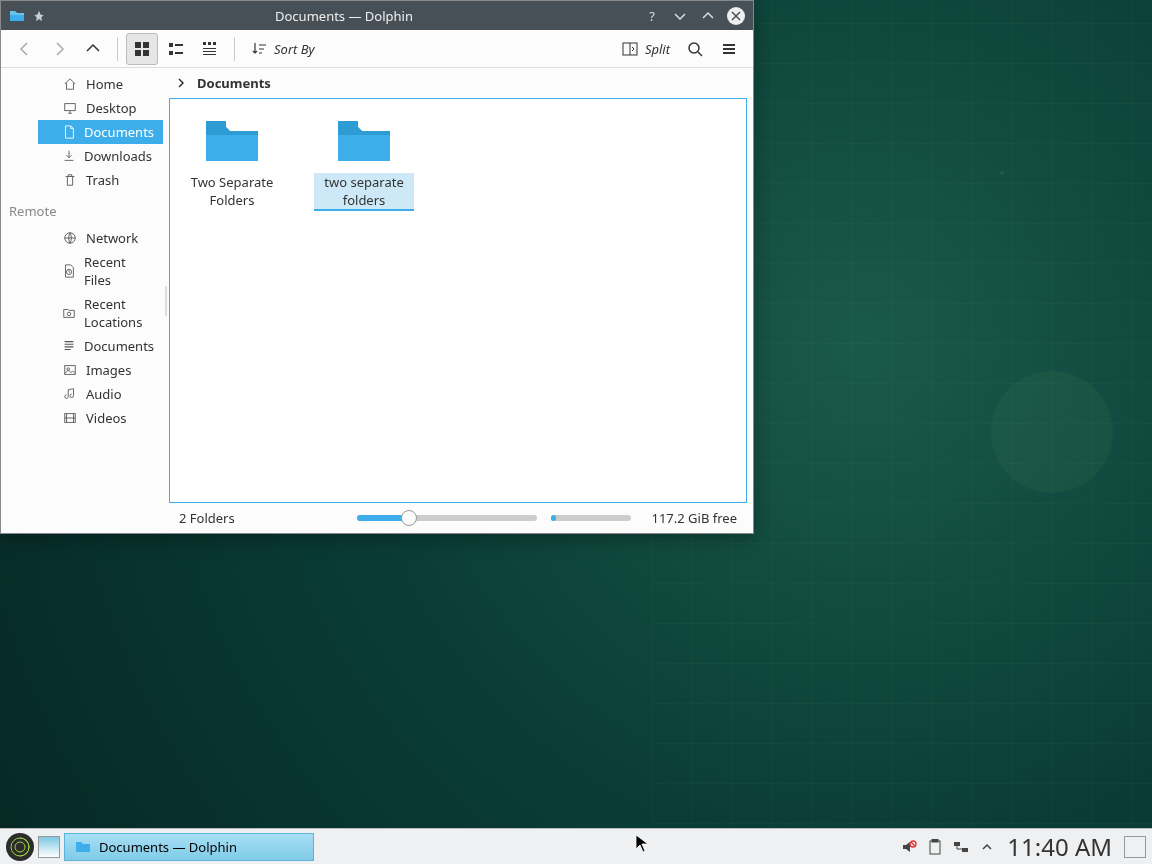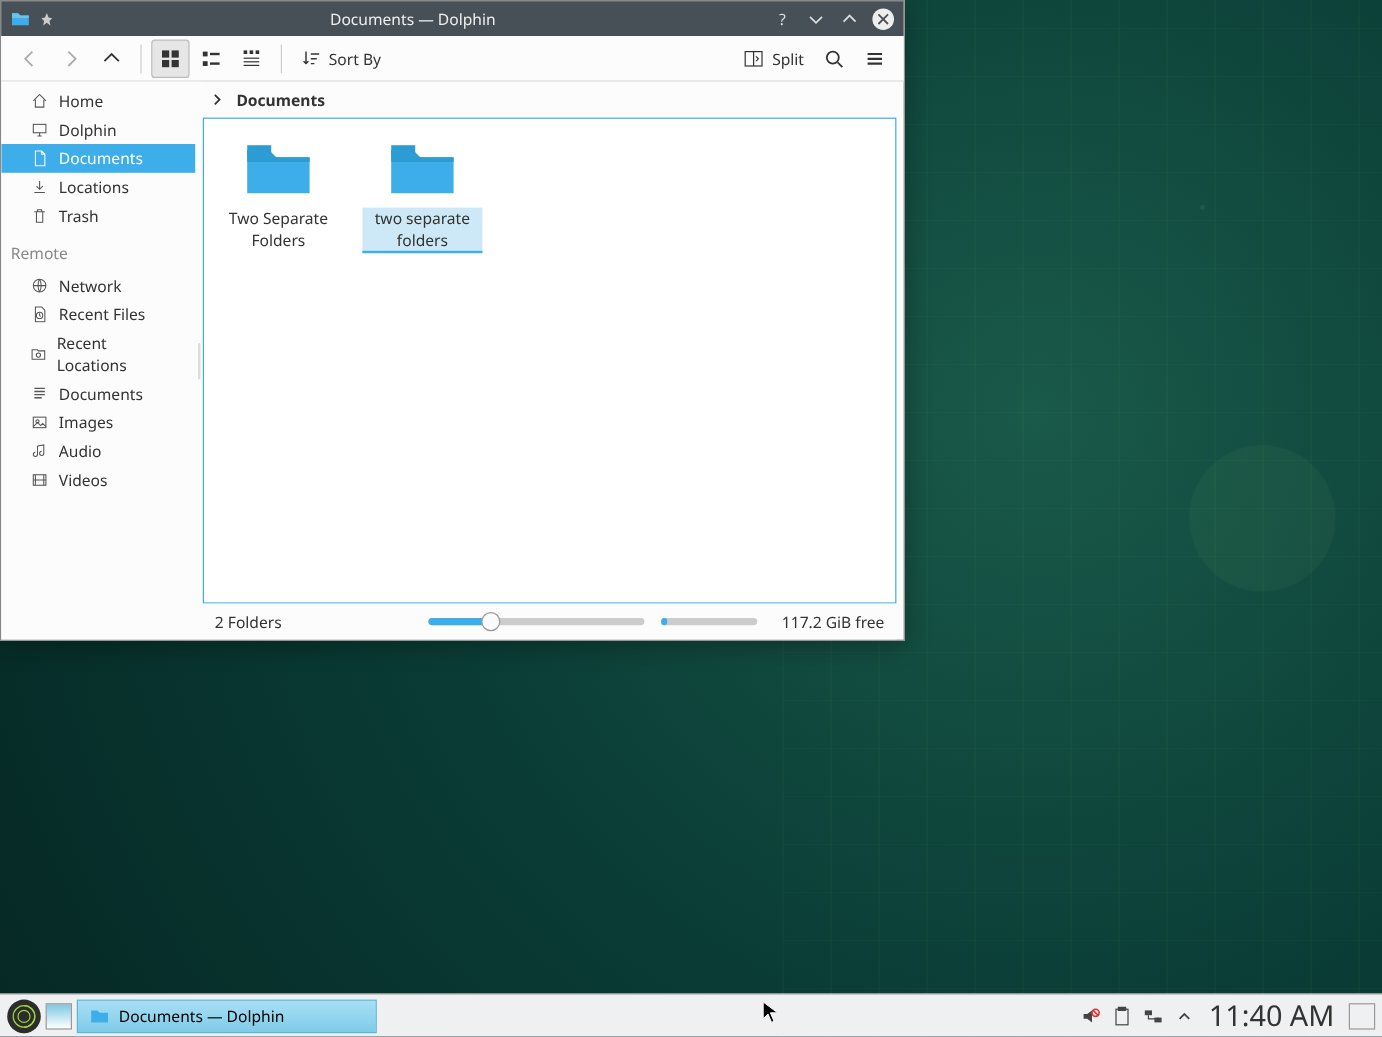--- a/index.html
+++ b/index.html
@@ -36,43 +36,43 @@
 .titlebar .tb-group { display: flex; align-items: center; gap: 10px; }
 .titlebar .tb-btn { width: 18px; height: 18px; display: flex; align-items: center; justify-content: center; color: #ddd; cursor: pointer; }
 .titlebar .tb-close { background: #eee; color: #475057; border-radius: 50%; width: 18px; height: 18px; font-weight: bold; }
 
 
 .toolbar {
   height: 38px; background: #fcfcfc; border-bottom: 1px solid #ddd;
   display: flex; align-items: center; padding: 0 8px; gap: 2px;
 }
 .toolbar .sep { width: 1px; height: 24px; background: #ccc; margin: 0 6px; }
-.tb-item { padding: 6px; display: flex; align-items: flex-end; gap: 6px; cursor: pointer; border: 1px solid transparent; border-radius: 3px; }
+.tb-item { padding: 6px; display: flex; align-items: flex-end; gap: 6px; cursor: pointer; border: 1px solid transparent; border-radius: 3px; font-style: italic; }
 .tb-item.active { background: #e6e6e6; border: 1px solid #bbb; }
 .tb-item.disabled { opacity: 0.4; }
 .tb-icon { width: 18px; height: 18px; display: flex; align-items: center; justify-content: center; }
 .tb-spacer { flex: 1; }
 .tb-text { font-size: 13px; color: #333; }
 
 
 .body { flex: 1; display: flex; overflow: hidden; }
 .sidebar { width: 162px; background: #fcfcfc; overflow-y: auto; padding: 4px 0; }
 .sb-header { font-size: 13px; color: #888; padding: 10px 8px 6px; }
-.sb-item { display: flex; align-items: center; gap: 8px; padding: 3px 24px; font-size: 13px; color: #333; cursor: pointer; }
+.sb-item { display: flex; align-items: center; gap: 8px; padding: 3px 24px; font-size: 13px; color: #333; cursor: pointer; margin-left: 37px; }
 .sb-item.selected { background: #3daee9; color: #fff; }
 .sb-item .sb-icon { width: 16px; height: 16px; display: flex; align-items: center; justify-content: center; }
 
 .content-pane { flex: 1; display: flex; flex-direction: column; padding: 0 6px 0 0; }
 .splitter { width: 6px; background: #fcfcfc; cursor: col-resize; display:flex; align-items:center; justify-content:center;}
 .splitter::after{content:"";width:2px;height:30px;background:#ddd;}
 .breadcrumb { height: 30px; display: flex; align-items: center; gap: 10px; padding: 4px 6px; font-size: 13px; }
 .breadcrumb .crumb { font-weight: bold; color: #333; }
 .file-area {
   flex: 1; border: 1px solid #3daee9; background: #fff; padding: 12px;
-  display: flex; align-content: flex-start; flex-wrap: wrap; gap: 20px;
+  display: flex; align-content: flex-start; flex-wrap: wrap; gap: 32px;
 }
 .folder-item { width: 100px; text-align: center; font-size: 13px; color: #333; cursor: pointer; }
 .folder-item .folder-icon { width: 56px; height: 48px; margin: 6px auto 8px; }
 .folder-item.selected .fname { background: #cde9f7; border-bottom: 2px solid #3daee9; display: inline-block; padding: 0 2px;}
 
 
 .statusbar {
   height: 30px; display: flex; align-items: center; padding: 0 10px; gap: 14px;
   font-size: 13px; color: #333; background: #fcfcfc;
 }
@@ -247,37 +247,37 @@
           </span>
           <span>Home</span>
         </div>
       <div class="sb-item">
           <span class="sb-icon">
             <svg width="14" height="14" viewBox="0 0 16 16" stroke="#555" fill="none">
               <rect x="2" y="3" width="12" height="8"></rect>
               <path d="M6 14h4M8 11v3"></path>
             </svg>
           </span>
-          <span>Dolphin</span>
+          <span>Desktop</span>
         </div>
       <div class="sb-item selected">
           <span class="sb-icon">
             <svg width="14" height="14" viewBox="0 0 16 16" stroke="#fff" fill="none">
               <path d="M4 1h6l3 3v11H4z M10 1v3h3"></path>
             </svg>
           </span>
           <span>Documents</span>
         </div>
       <div class="sb-item">
           <span class="sb-icon">
             <svg width="14" height="14" viewBox="0 0 16 16" stroke="#555" fill="none">
               <path d="M8 2v8M5 7l3 3 3-3M3 13h10"></path>
             </svg>
           </span>
-          <span>Locations</span>
+          <span>Downloads</span>
         </div>
       <div class="sb-item">
           <span class="sb-icon">
             <svg width="14" height="14" viewBox="0 0 16 16" stroke="#555" fill="none">
               <path d="M3 4h10M5 4v10h6V4M6 4V2h4v2"></path>
             </svg>
           </span>
           <span>Trash</span>
         </div>
 

